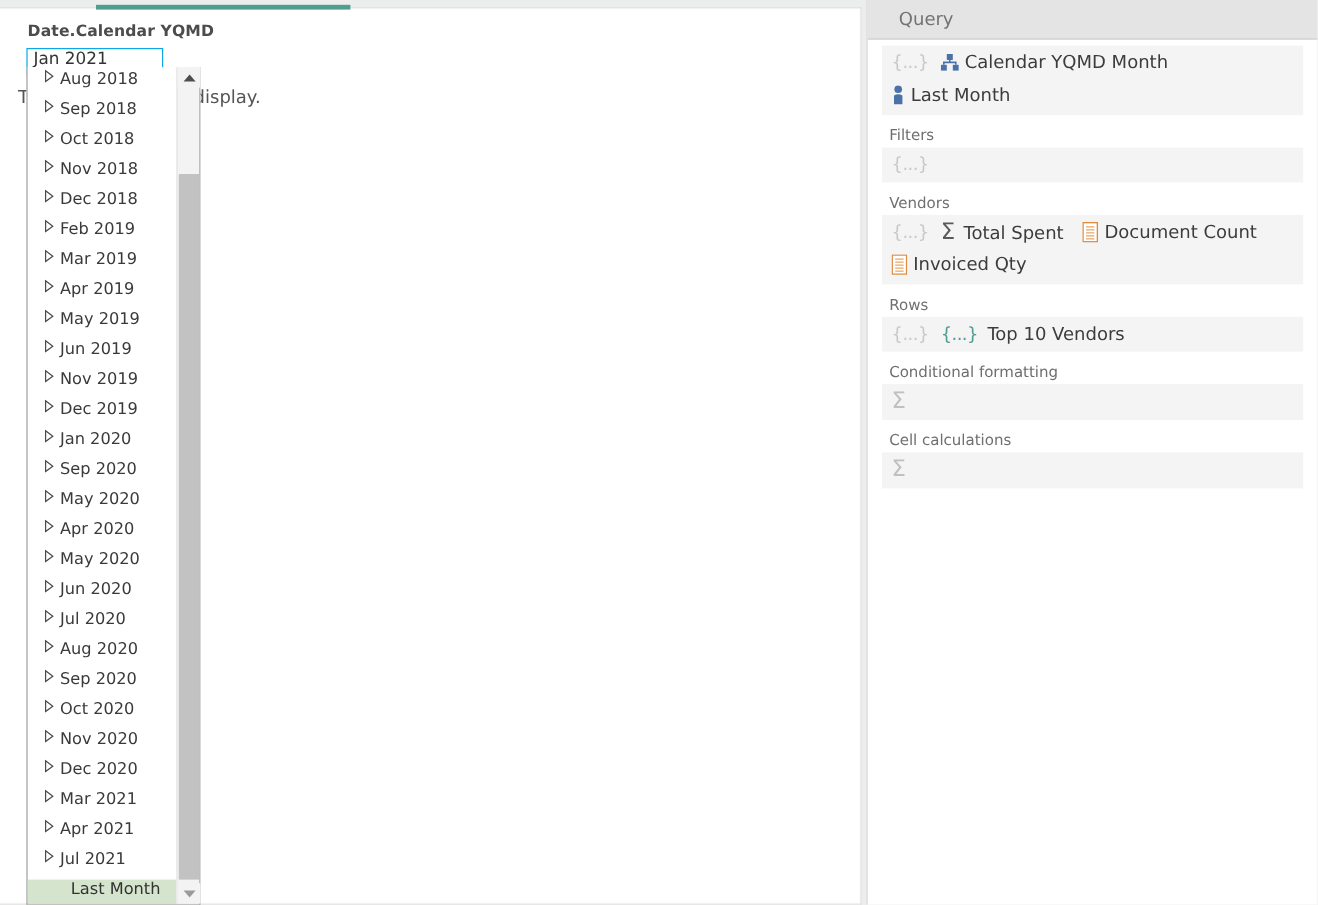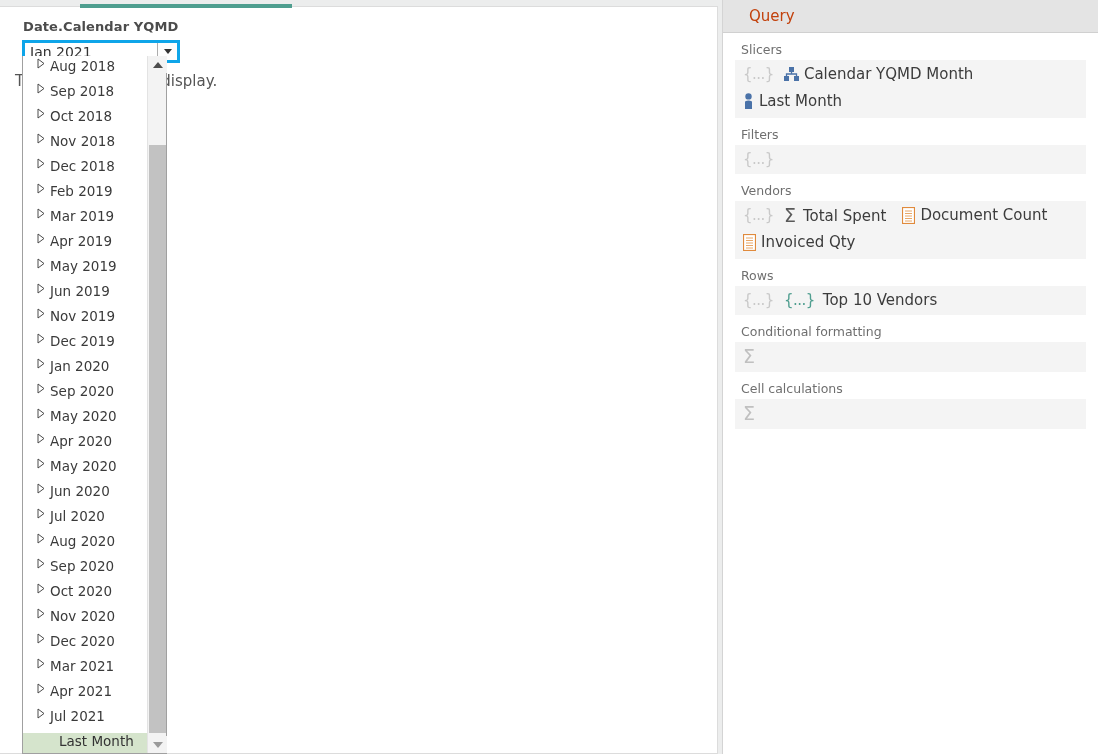--- a/index.html
+++ b/index.html
@@ -29,24 +29,24 @@
 
   .field-label {
     position: absolute; left: 23px; top: 12px;
     font-size: 13px; font-weight: bold;
     color: #4c4c4c; letter-spacing: .1px;
   }
 
   
   .combo-wrap {
     position: absolute; left: 22px; top: 33px;
-    width: 158px; height: 23px;
-    border: 3px solid #0ea5e9;
+    width: 114px; height: 23px;
+    border: 1px solid #0ea5e9;
     background: #ffffff;
-    display: flex; align-items: stretch;
+    display: flex; align-items: stretch; flex-direction: column;
   }
   .combo-value {
     flex: 1; padding-left: 5px;
     font-size: 14px; color: #333;
     display: flex; align-items: center;
     line-height: 1;
   }
   .combo-btn {
     width: 20px; border-left: 1px solid #adadad;
     background: #fdfdfd;
@@ -143,21 +143,21 @@
     border-left: 1px solid #d4d4d4;
   }
   .rp-header {
     height: 33px;
     background: #e4e4e4;
     display: flex; align-items: center;
     padding-left: 26px;
     border-bottom: 1px solid #d0d0d0;
   }
   .rp-header .title {
-    font-size: 15px; color: #c2410c;
+    font-size: 15px; color: #737373;
   }
   .rp-body { padding: 0 12px; }
 
   .sect { margin-top: 5px; }
   .sect-label {
     font-size: 12.5px; color: #6f6f6f;
     padding: 4px 0 3px 6px;
   }
   .sect-box {
     background: #f4f4f4;
@@ -445,21 +445,20 @@
       </div>
     </div>
   </div>
 
   <div class="right-panel">
     <div class="rp-header">
       <span class="title">Query</span>
     </div>
     <div class="rp-body" id="rp-body">
         <div class="sect">
-          <div class="sect-label">Slicers</div>
           <div class="sect-box tall">
             <span class="braces">{...}</span>
             <span class="chip">
               <span class="icon">
                 <svg width="15" height="14" viewBox="0 0 15 14">
                   <rect x="5" y="0" width="5" height="5" fill="#4a72a8"></rect>
                   <rect x="0" y="9" width="5" height="5" fill="#4a72a8"></rect>
                   <rect x="10" y="9" width="5" height="5" fill="#4a72a8"></rect>
                   <path d="M7.5 5 L7.5 7 M2.5 9 L2.5 7 L12.5 7 L12.5 9" stroke="#4a72a8" stroke-width="1.3" fill="none"></path>
                 </svg>

